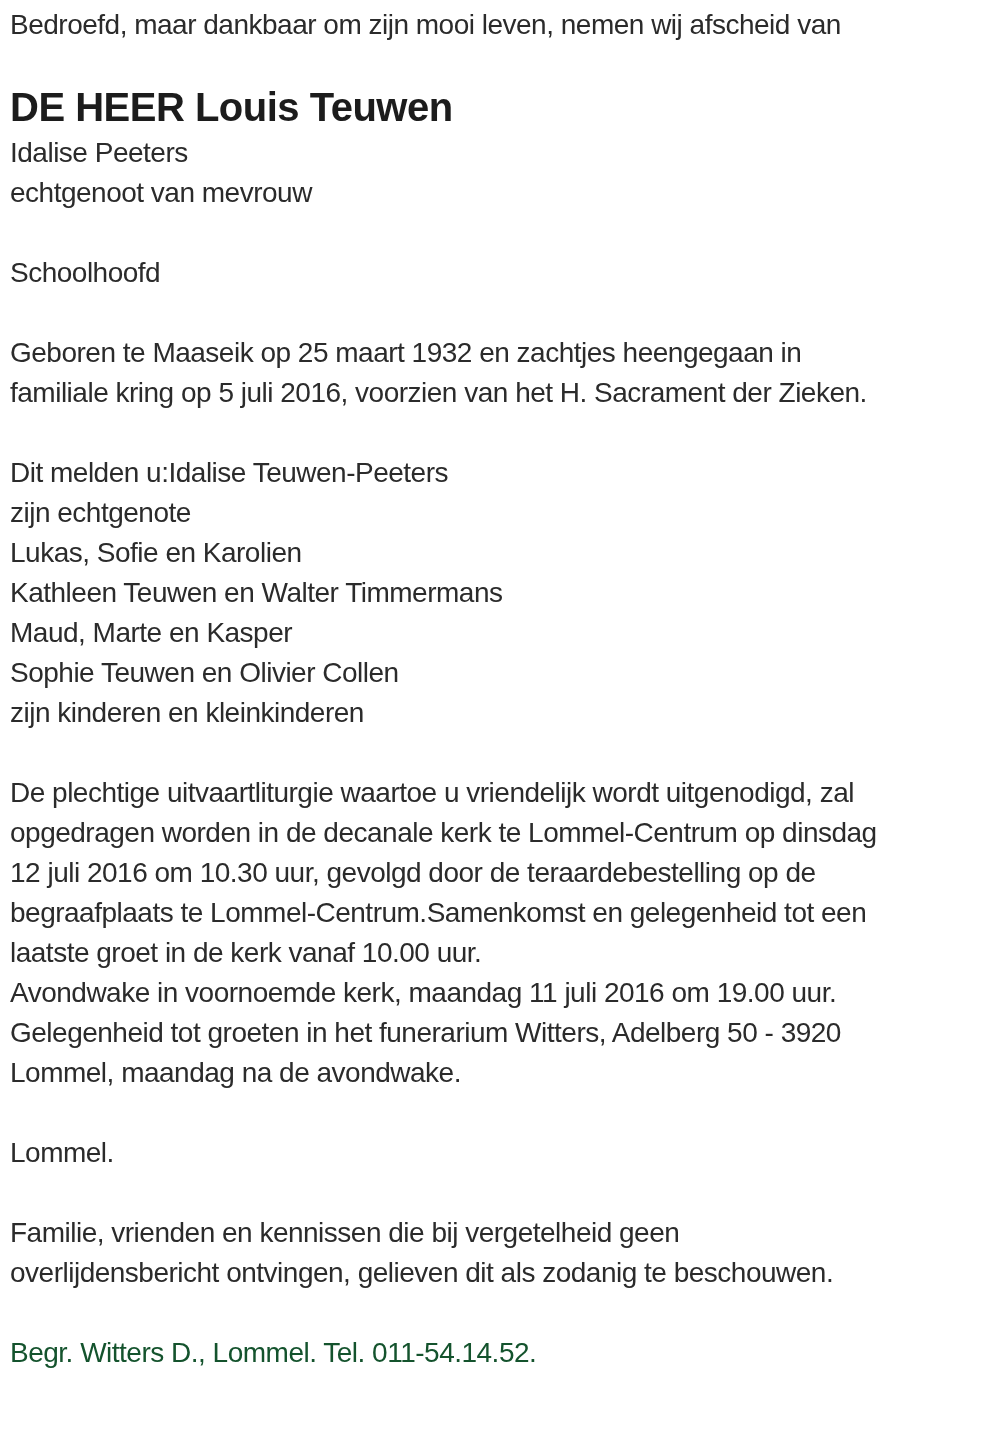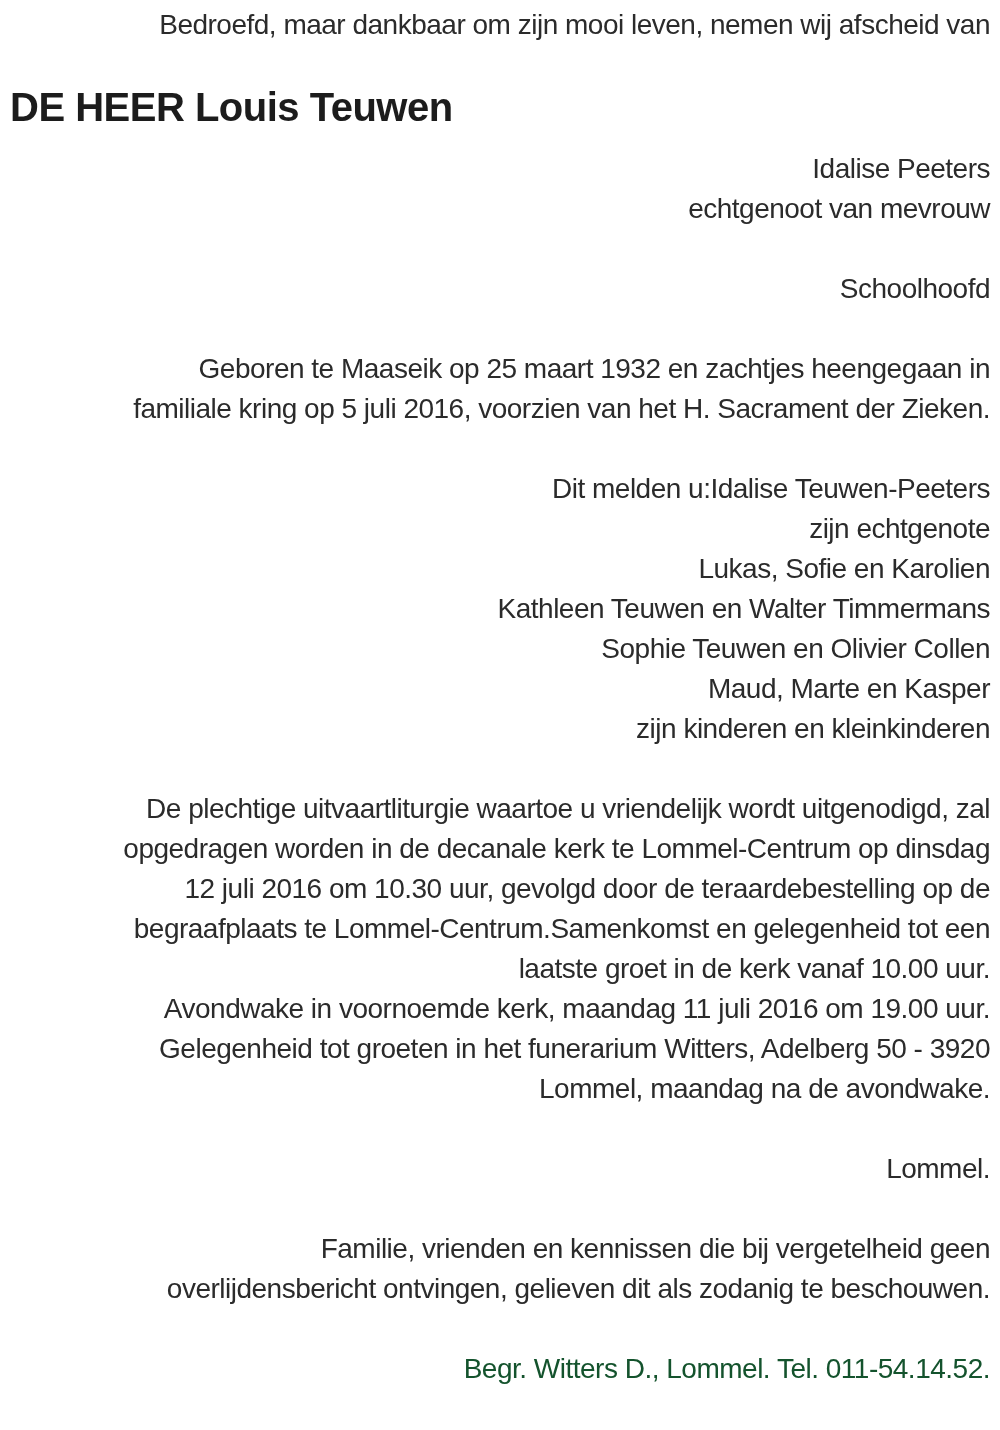--- a/index.html
+++ b/index.html
@@ -15,32 +15,31 @@
     overflow: hidden;
     font-family: "Liberation Sans", "DejaVu Sans", sans-serif;
     font-size: 28px;
     line-height: 40px;
     letter-spacing: -0.5px;
     color: #2b2b2b;
     font-stretch: condensed;
   }
   .block {
     margin: 0 0 40px 0;
-    text-align: right;
   }
   .line {
     white-space: nowrap;
   }
   h1.deceased-name {
     font-size: 40px;
     line-height: 48px;
     font-weight: 700;
     letter-spacing: -0.5px;
     color: #1c1c1c;
-    margin: 38px 0 18px 0;
+    margin: 38px 0 2px 0;
     white-space: nowrap;
   }
   .intro {
     margin: 0;
   }
   .footer-line {
     color: #14532d;
     margin-bottom: 0;
   }
 </style>
@@ -63,22 +62,22 @@
   <div class="block">
       <div class="line">Geboren te Maaseik op 25 maart 1932 en zachtjes heengegaan in</div>
       <div class="line">familiale kring op 5 juli 2016, voorzien van het H. Sacrament der Zieken.</div>
     </div>
 
   <div class="block">
       <div class="line">Dit melden u:Idalise Teuwen-Peeters</div>
       <div class="line">zijn echtgenote</div>
       <div class="line">Lukas, Sofie en Karolien</div>
       <div class="line">Kathleen Teuwen en Walter Timmermans</div>
+      <div class="line">Maud, Marte en Kasper</div>
       <div class="line">Sophie Teuwen en Olivier Collen</div>
-      <div class="line">Maud, Marte en Kasper</div>
       <div class="line">zijn kinderen en kleinkinderen</div>
     </div>
 
   <div class="block">
       <div class="line">De plechtige uitvaartliturgie waartoe u vriendelijk wordt uitgenodigd, zal</div>
       <div class="line">opgedragen worden in de decanale kerk te Lommel-Centrum op dinsdag</div>
       <div class="line">12 juli 2016 om 10.30 uur, gevolgd door de teraardebestelling op de</div>
       <div class="line">begraafplaats te Lommel-Centrum.Samenkomst en gelegenheid tot een</div>
       <div class="line">laatste groet in de kerk vanaf 10.00 uur.</div>
       <div class="line">Avondwake in voornoemde kerk, maandag 11 juli 2016 om 19.00 uur.</div>

